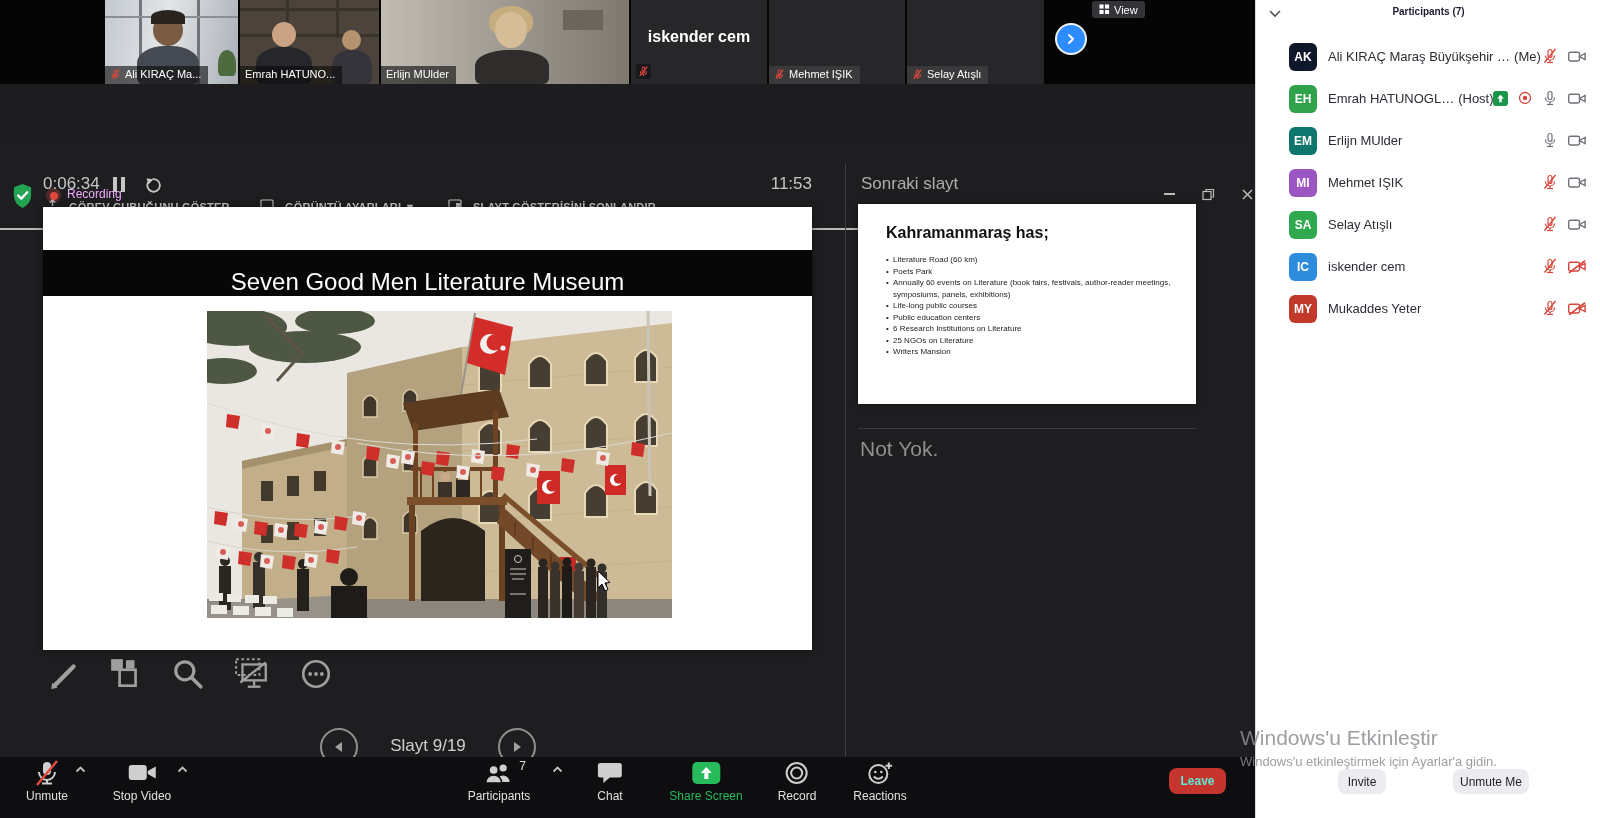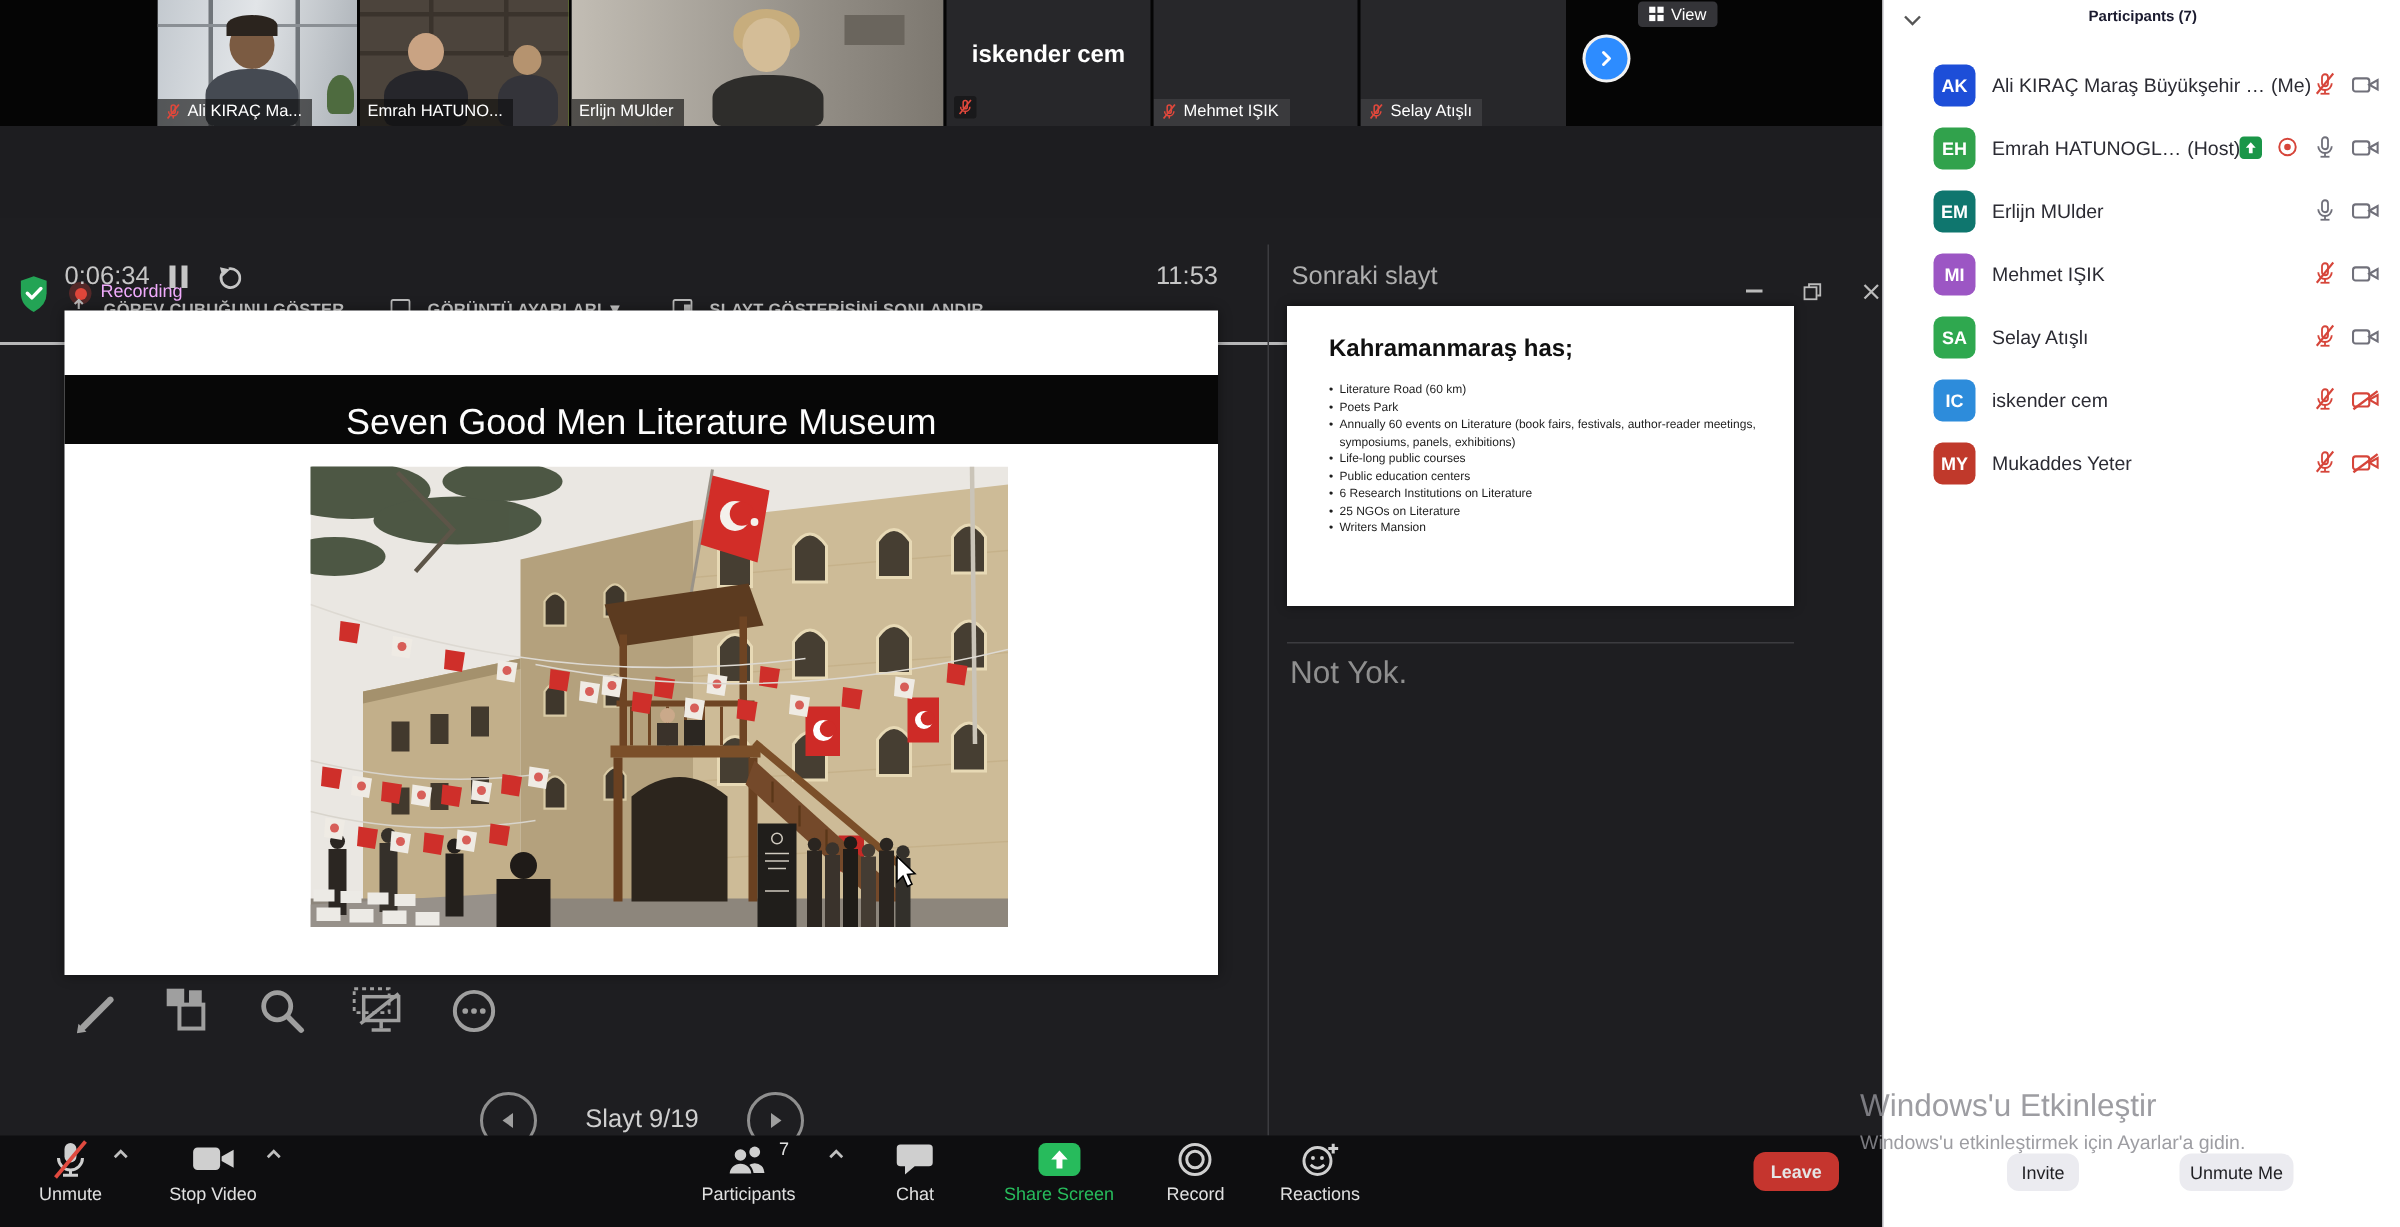--- a/index.html
+++ b/index.html
@@ -66,21 +66,21 @@
   
   .bbar{position:absolute;left:0;top:757px;width:1255px;height:61px;background:#0e0e10;}
   .bi{position:absolute;top:761px;transform:translateX(-50%);display:flex;flex-direction:column;
       align-items:center;gap:4px;color:#e0e0e0;font-size:12px;white-space:nowrap;}
   .bi .iconbox{height:24px;display:flex;align-items:center;justify-content:center;position:relative;}
   .caret{position:absolute;top:765px;}
   .count7{position:absolute;right:-13px;top:-2px;font-size:12px;color:#e0e0e0;}
   .share-label{color:#27bb5c;}
   .share-sq{width:28px;height:22px;background:#27bb5c;border-radius:5px;display:flex;align-items:center;justify-content:center;}
   .leave-btn{position:absolute;left:1169px;top:768px;width:57px;height:26px;background:#c5352e;border-radius:8px;
-             color:#e5e5e5;font-size:12px;font-weight:bold;display:flex;align-items:center;justify-content:center;}
+             color:#5eead4;font-size:12px;font-weight:bold;display:flex;align-items:center;justify-content:center;}
 
   
   .panel{position:absolute;left:1255px;top:0;width:345px;height:818px;background:#fff;border-left:1px solid #d9d9de;}
   .panel-title{position:absolute;left:0;top:6px;width:345px;text-align:center;font-size:10px;font-weight:bold;color:#1b1b2f;}
   .prow{position:absolute;left:0;width:345px;height:42px;}
   .avatar{position:absolute;left:33px;top:7px;width:28px;height:28px;border-radius:6px;color:#fff;
           font-size:12px;font-weight:bold;display:flex;align-items:center;justify-content:center;}
   .pname{position:absolute;left:72px;top:13px;font-size:13px;color:#2b2b33;white-space:nowrap;}
   .ptag{margin-left:4px;}
   .picons{position:absolute;right:14px;top:12px;display:flex;align-items:center;gap:9px;}
@@ -659,21 +659,21 @@
     <span>Leave</span>
   </div>
 
   <div class="panel">
     <svg class="abs" style="left:12px;top:8px;" width="14" height="10" viewBox="0 0 14 10">
       <path d="M2 3l5 5 5-5" fill="none" stroke="#555" stroke-width="1.6"></path>
     </svg>
     <div class="panel-title">Participants (7)</div>
 
     <div class="prow" style="top:36px;">
-      <span class="avatar" style="background: #1d4ed8;">AK</span>
+      <span class="avatar" style="background: #0f172a;">AK</span>
       <span class="pname"><span>Ali KIRAÇ  Maraş Büyükşehir …</span><span class="ptag">(Me)</span></span>
       <span class="picons">
         <svg width="16" height="16" viewBox="0 0 16 16">
           <rect x="6" y="1.5" width="4" height="8" rx="2" fill="none" stroke="#d6453a" stroke-width="1.2"></rect>
           <path d="M3.5 7.5a4.5 4.5 0 0 0 9 0" fill="none" stroke="#d6453a" stroke-width="1.2"></path>
           <line x1="8" y1="12" x2="8" y2="14.5" stroke="#d6453a" stroke-width="1.2"></line>
           <line x1="5" y1="14.5" x2="11" y2="14.5" stroke="#d6453a" stroke-width="1.2"></line>
           <line x1="2.5" y1="14.5" x2="13.5" y2="1" stroke="#d6453a" stroke-width="1.4"></line>
         </svg>
         <svg width="20" height="15" viewBox="0 0 16 13">

